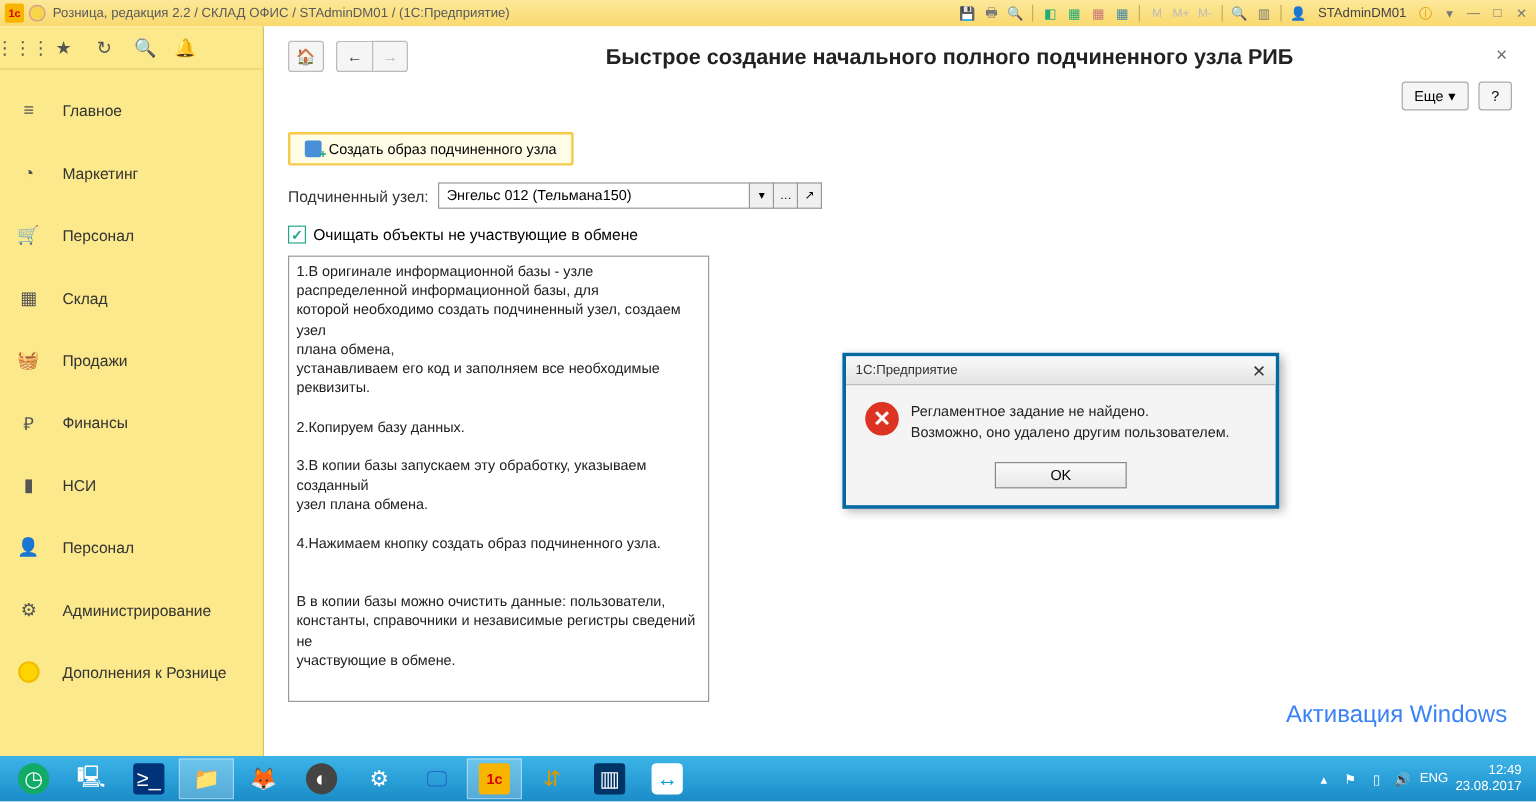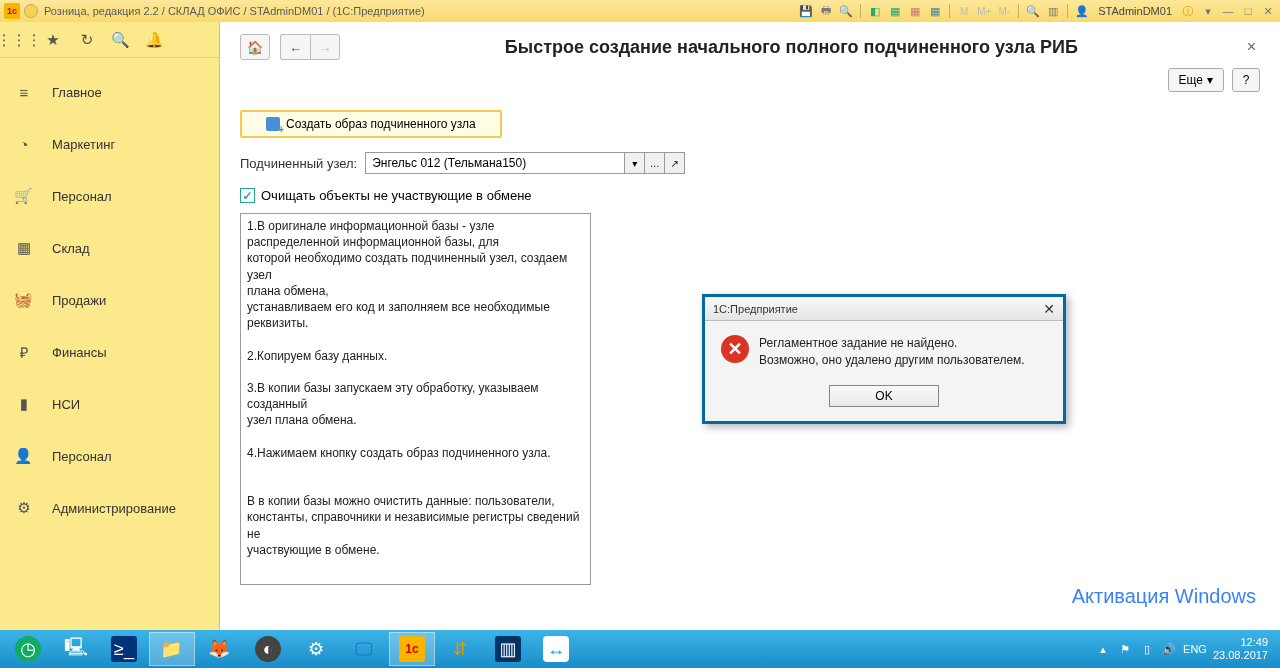--- a/index.html
+++ b/index.html
@@ -38,21 +38,21 @@
 .nav-group { display: flex; }
 .nav-group .nav-btn:first-child { border-radius: 3px 0 0 3px; border-right: none; }
 .nav-group .nav-btn:last-child { border-radius: 0 3px 3px 0; }
 .page-title { flex: 1; text-align: center; font-size: 18px; font-weight: bold; color: #222; }
 .close-x { font-size: 16px; color: #666; cursor: pointer; padding: 4px; }
 
 .action-row { display: flex; justify-content: flex-end; gap: 8px; margin-bottom: 18px; }
 .btn { border: 1px solid #aaa; background: #f5f5f5; padding: 4px 10px; font-size: 12px; border-radius: 3px; cursor: pointer; display: flex; align-items: center; gap: 4px; }
 .btn-q { width: 28px; justify-content: center; }
 
-.create-btn { border: 2px solid #f7c948; background: #fffde6; padding: 5px 24px; font-size: 12px; display: inline-flex; align-items: center; gap: 6px; cursor: pointer; border-radius: 2px; }
+.create-btn { border: 2px solid #f7c948; background: #fffde6; padding: 5px 12px; font-size: 12px; display: inline-flex; align-items: center; gap: 6px; cursor: pointer; border-radius: 2px; }
 .create-btn .ci { width: 14px; height: 14px; background: #4a90d9; border-radius: 2px; display: inline-block; position: relative;}
 .create-btn .ci::after { content:"+"; position:absolute; right:-4px; bottom:-4px; color:#2a7; font-weight:bold; font-size:10px;}
 
 .field-row { display: flex; align-items: center; gap: 8px; margin: 14px 0; font-size: 13px; }
 .field-label { color: #333; }
 .combo { display: flex; }
 .combo input { width: 260px; height: 22px; border: 1px solid #999; padding: 0 6px; font-size: 12px; }
 .combo-btn { width: 20px; height: 22px; border: 1px solid #999; border-left: none; background: #f0f0f0; font-size: 10px; cursor: pointer; display:flex;align-items:center;justify-content:center;}
 
 .chk-row { display: flex; align-items: center; gap: 6px; font-size: 13px; margin-bottom: 10px; }
@@ -159,20 +159,26 @@
           <span>НСИ</span>
         </div>
       <div class="sb-item">
           <div class="sb-icon">👤</div>
           <span>Персонал</span>
         </div>
       <div class="sb-item">
           <div class="sb-icon">⚙</div>
           <span>Администрирование</span>
         </div>
+      <div class="sb-item active">
+          <div class="sb-icon">
+            <div class="sb-icon-circle"></div>
+          </div>
+          <span>Дополнения к Рознице</span>
+        </div>
     </div>
   </div>
 
   <div class="content">
     <div class="ctop">
       <div class="nav-btn">🏠</div>
       <div class="nav-group">
         <div class="nav-btn">←</div>
         <div class="nav-btn" style="color:#bbb;">→</div>
       </div>

